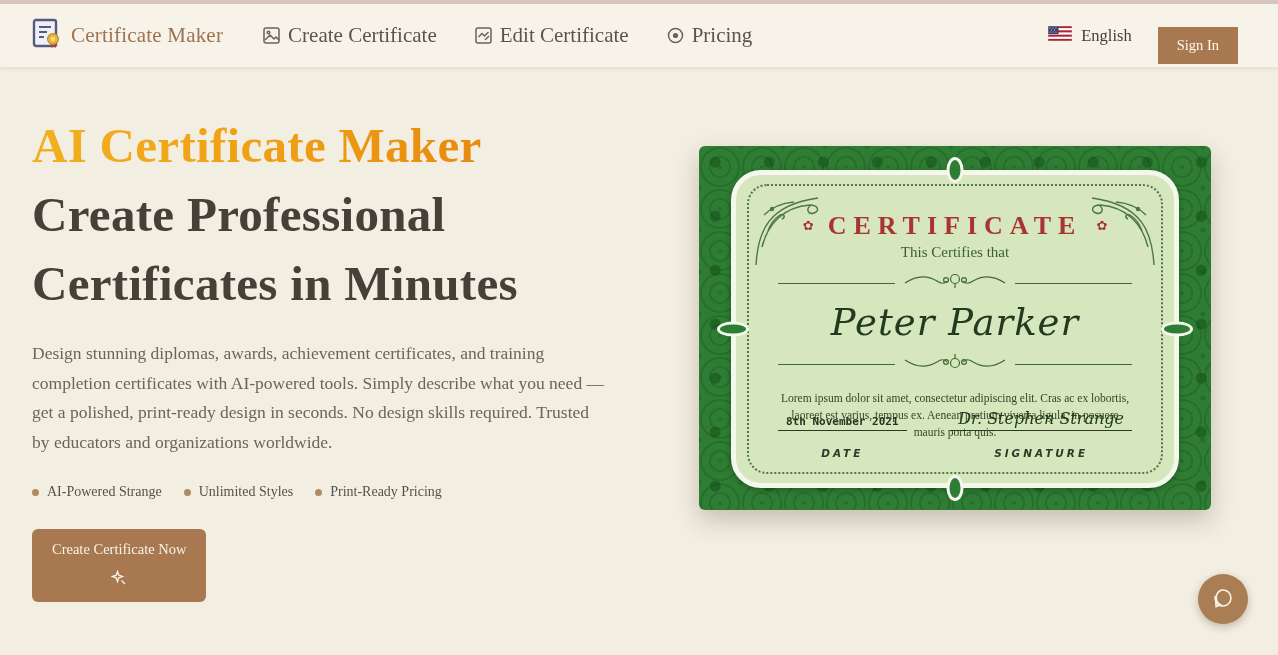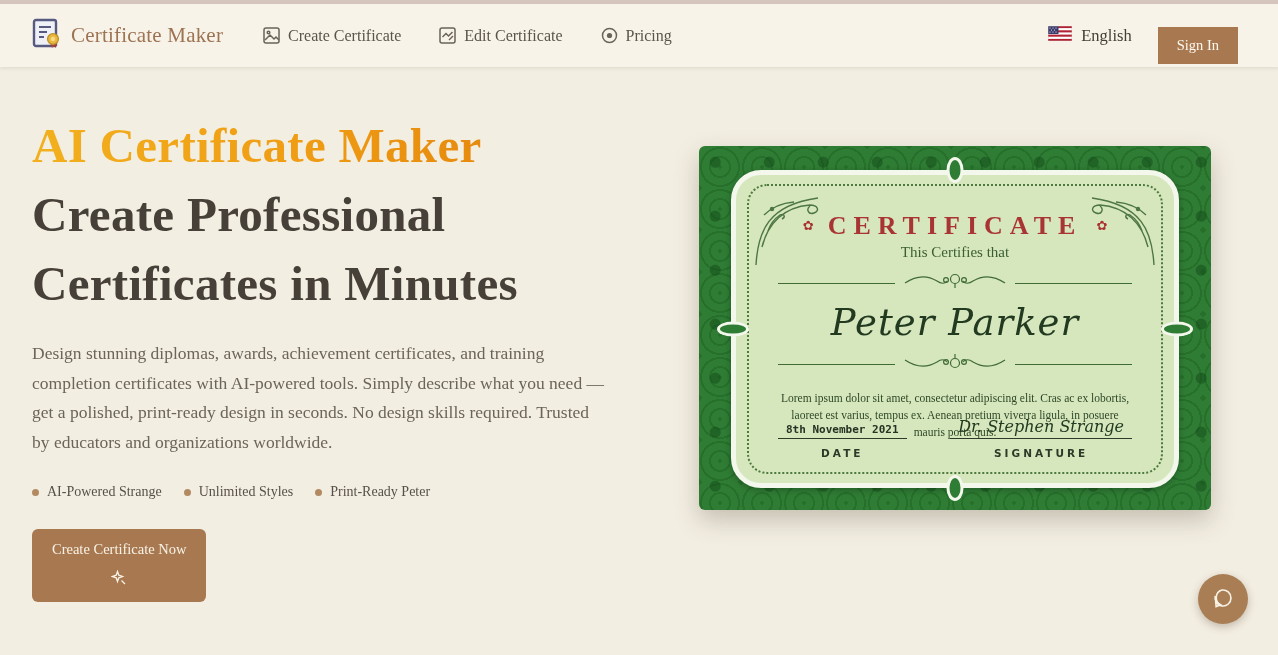--- a/index.html
+++ b/index.html
@@ -22,21 +22,21 @@
     position: relative;
     z-index: 5;
   }
   .brand { display: flex; align-items: center; gap: 10px; cursor: pointer; }
   .brand-title {
     font-size: 21px; font-weight: normal; color: #9d7352; letter-spacing: 0.2px;
   }
   .nav-links { display: flex; align-items: center; gap: 38px; margin-left: 40px; }
   .nav-link {
     display: flex; align-items: center; gap: 8px;
-    font-size: 16px; color: #5b544c; cursor: pointer;
+    font-size: 21px; color: #5b544c; cursor: pointer;
   }
   .nav-link svg { display: block; }
   .nav-right { margin-left: auto; display: flex; align-items: center; gap: 26px; }
   .lang { display: flex; align-items: center; gap: 9px; font-size: 16.5px; color: #443e36; cursor: pointer; }
   .signin-btn {
     background: #a87950; color: #fdf8ef; border: none;
     font-family: "Liberation Serif", serif;
     font-size: 14.5px; padding: 10px 19px; border-radius: 0; cursor: pointer; margin-top: 20px;
   }
 
@@ -132,22 +132,22 @@
   .sig-block .value {
     padding: 0 8px 2px 8px; border-bottom: 1.4px solid #2c3a28;
   }
   .sig-block .value.date-val {
     font-family: "DejaVu Sans Mono", monospace; font-size: 11px; font-weight: bold; color: #253322;
   }
   .sig-block .value.sig-val {
     font-family: "DejaVu Serif", serif; font-style: italic; font-size: 16px; color: #223a20;
   }
   .sig-block .label {
-    margin-top: 8px; font-family: "DejaVu Sans", sans-serif;
-    font-size: 10.5px; font-weight: bold; letter-spacing: 3px; color: #2c3a28;
+    margin-top: 16px; font-family: "DejaVu Sans", sans-serif;
+    font-size: 10.5px; font-weight: bold; letter-spacing: 3px; color: #2c3a28; font-style: italic;
   }
 
   
   .chat-fab {
     position: absolute; right: 30px; bottom: 31px;
     width: 50px; height: 50px; border-radius: 50%;
     background: #a97e54; border: none; cursor: pointer;
     display: flex; align-items: center; justify-content: center;
     box-shadow: 0 3px 8px rgba(80,60,40,0.3);
   }
@@ -249,21 +249,21 @@
       <div class="feature">
         <span class="dot"></span>
         <span>AI-Powered Strange</span>
       </div>
       <div class="feature">
         <span class="dot"></span>
         <span>Unlimited Styles</span>
       </div>
       <div class="feature">
         <span class="dot"></span>
-        <span>Print-Ready Peter</span>
+        <span>Print-Ready Pricing</span>
       </div>
     </div>
     <button class="cta-btn">
       <span>Create Certificate Now</span>
       <span>
         <svg width="16" height="16" viewBox="0 0 16 16" fill="none" stroke="#f8f2e7" stroke-width="1.3">
           <path d="M6.5 1.5 L7.8 5.2 L11.5 6.5 L7.8 7.8 L6.5 11.5 L5.2 7.8 L1.5 6.5 L5.2 5.2 Z"></path>
           <path d="M10.5 10.5 L14 14"></path>
         </svg>
       </span>

